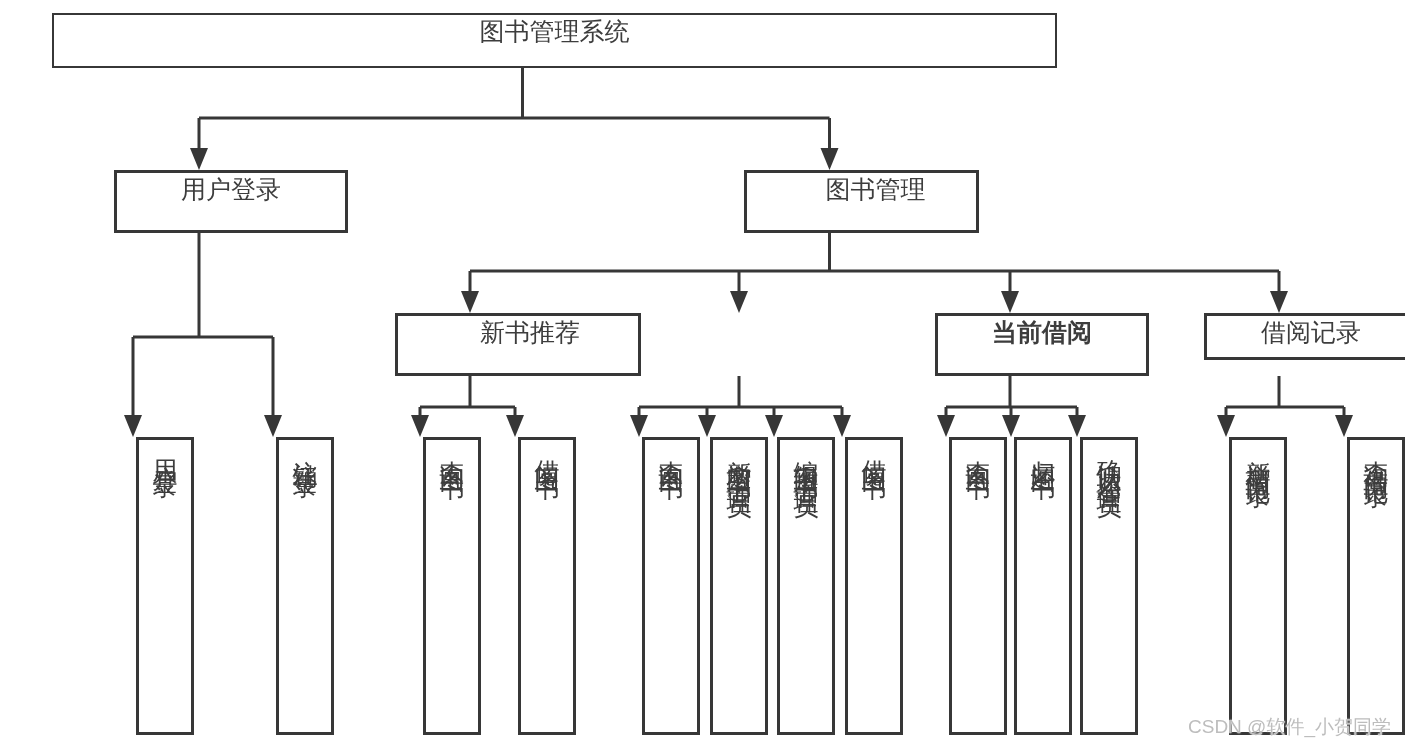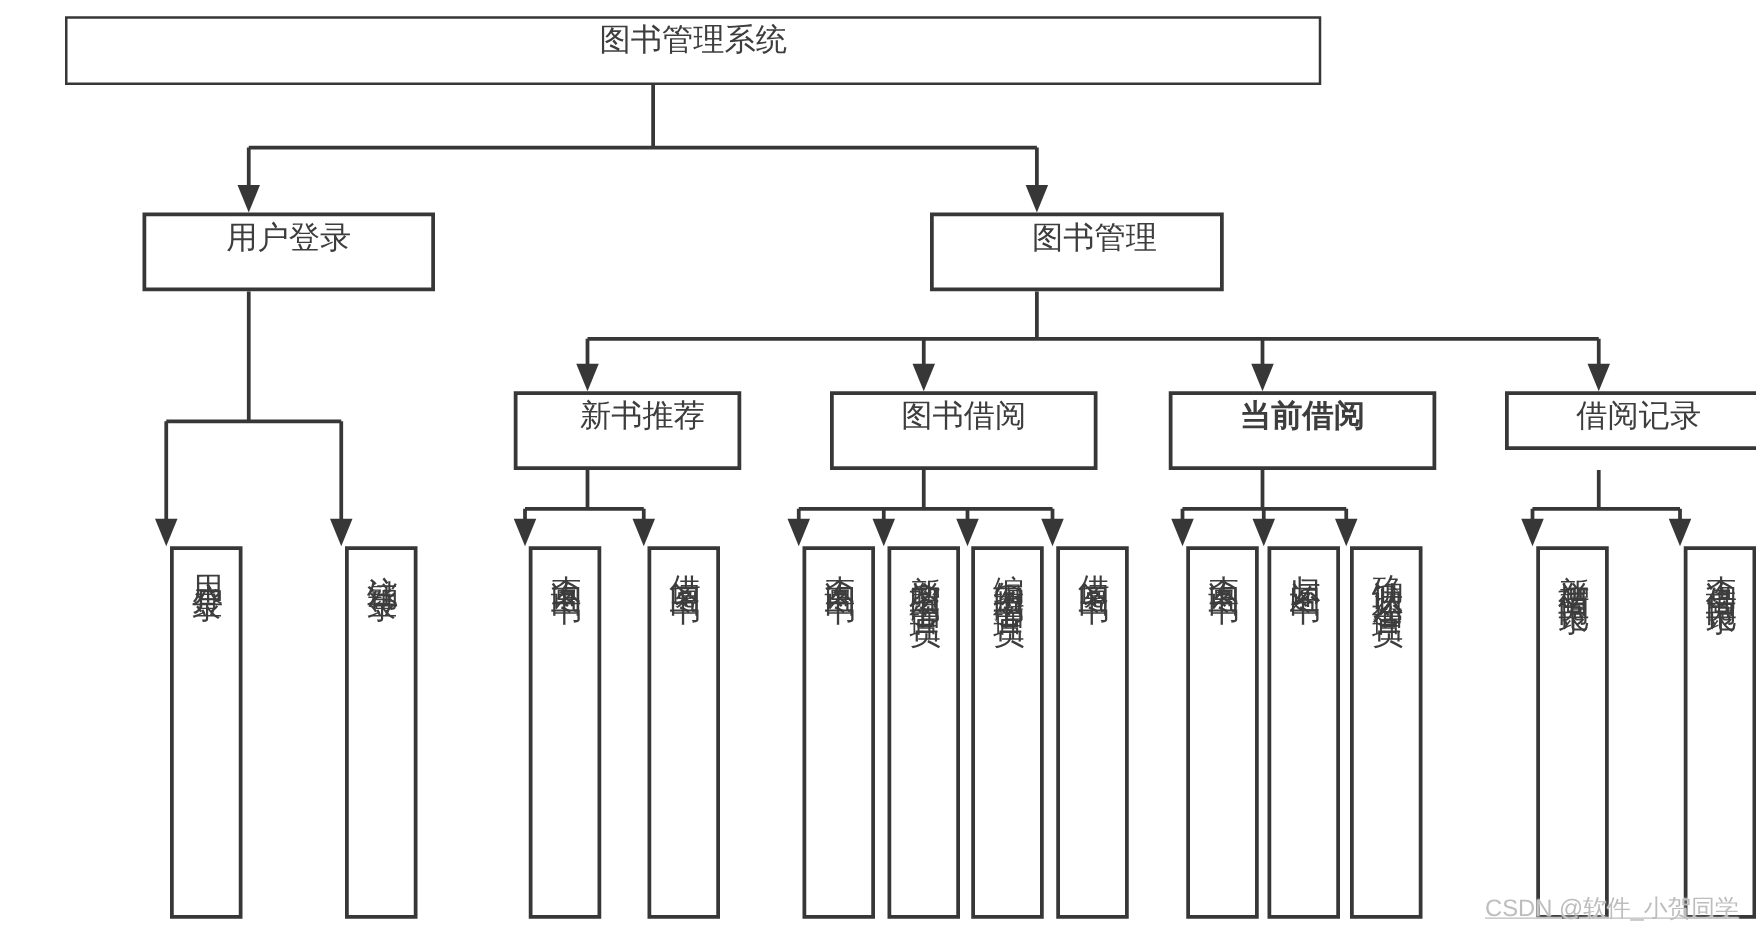--- a/index.html
+++ b/index.html
@@ -40,21 +40,20 @@
   }
   .watermark {
     position: absolute;
     left: 1188px;
     top: 714px;
     z-index: 3;
     font-size: 19px;
     color: #bdbdbd;
     text-shadow: 0 0 2px #ffffff, 0 0 1px #ffffff;
     white-space: nowrap;
-    text-decoration: underline;
   }
 </style>
 </head>
 <body>
 
 <div class="stage">
 
   <svg class="connectors" viewBox="0 0 1405 747" xmlns="http://www.w3.org/2000/svg">
     <g stroke="#373737" stroke-width="3" fill="none">
 
@@ -99,25 +98,22 @@
     <span>图书管理系统</span>
   </div>
 
   <div class="node" style="left:82px; top:170px; width:234px; height:63px;">
     <span>用户登录</span>
   </div>
   <div class="node" style="left:712px; top:170px; width:235px; height:63px;padding-left:28px;">
     <span>图书管理</span>
   </div>
 
-  <div class="node" style="left:379px; top:313px; width:182px; height:63px;padding-left:24px;">
+  <div class="node" style="left:363px; top:313px; width:246px; height:63px;padding-left:24px;">
     <span>新书推荐</span>
-  </div>
-  <div class="node" style="left:632px; top:313px; width:214px; height:63px;">
-    <span>图书借阅</span>
   </div>
   <div class="node" style="left:903px; top:313px; width:214px; height:63px;font-weight:bold;">
     <span>当前借阅</span>
   </div>
   <div class="node" style="left:1172px; top:313px; width:214px; height:47px;">
     <span>借阅记录</span>
   </div>
 
   <div class="node leaf" style="left:104px; top:437px; width:58px; height:298px;">
     <span class="vtext">用户登录</span>

